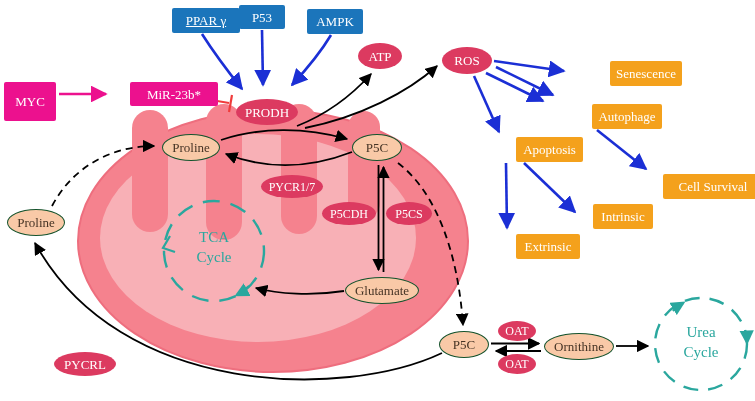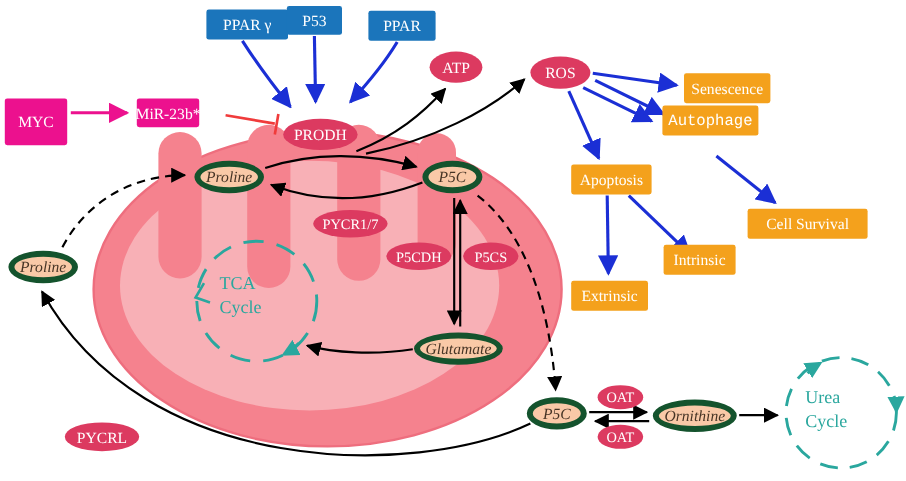--- a/index.html
+++ b/index.html
@@ -7,27 +7,27 @@
     position:relative;width:755px;height:401px;background:#fff;overflow:hidden;
     font-family:"Liberation Serif","DejaVu Serif",serif;
   }
   #pathway-svg{position:absolute;left:0;top:0;}
   .node{
     position:absolute;display:flex;align-items:center;justify-content:center;
     font-size:13px;line-height:1;white-space:nowrap;z-index:2;box-sizing:border-box;
   }
   .box-blue{background:var(--blue-box,#1b75bb);color:#fff;border-radius:2px;}
   .box-magenta{background:var(--magenta-box,#ec118e);color:#fff;border-radius:2px;}
-  .box-orange{background:var(--orange-box,#f4a11c);color:#fff;border-radius:2px;}
+  .box-orange{background:var(--orange-box,#f4a11c);color:#fff;border-radius:2px;margin-left:40px;}
   .ell-red{background:var(--red-ellipse,#dc3a60);color:#fff;border-radius:50%;}
   .ell-peach{background:var(--peach-ellipse,#f9c9a7);color:#463425;border-radius:50%;border:1px solid #ecb astonishing;}
-  .ell-peach{border:5px solid #14532d;font-style:italic;}
+  .ell-peach{border:1px solid #14532d;}
   .cycle-label{
     position:absolute;z-index:2;color:var(--teal,#2aa79e);text-align:center;
-    font-size:15px;line-height:1.3;display:flex;flex-direction:column;align-items:flex-start;
+    font-size:15px;line-height:1.3;display:flex;flex-direction:column;align-items:center;
   }
   .sm{font-size:12px;}
 </style>
 </head>
 <body>
 
 <div id="stage">
 
   <svg id="pathway-svg" width="755" height="401" viewBox="0 0 755 401">
     <defs>
@@ -100,45 +100,45 @@
     </g>
 
     <path d="M 59 94 L 106 94" style="stroke:var(--arrow-magenta,#ec118e);fill:none" stroke-width="2.6" marker-end="url(#mMagenta)"></path>
 
     <g style="stroke:var(--arrow-red,#f03b3b);fill:none" stroke-width="2.2">
       <path d="M 188 96 L 229 103"></path>
       <path d="M 232 95 L 229 112"></path>
     </g>
   </svg>
 
-  <div class="node box-blue" style="left:172px;top:8px;width:68px;height:25px;">PPAR γ</div>
+  <div class="node box-blue" style="left:172px;top:8px;width:68px;height:25px;text-decoration:underline;">PPAR γ</div>
   <div class="node box-blue" style="left:239px;top:5px;width:46px;height:24px;">P53</div>
-  <div class="node box-blue" style="left:307px;top:9px;width:56px;height:25px;">PPAR</div>
+  <div class="node box-blue" style="left:307px;top:9px;width:56px;height:25px;">AMPK</div>
   <div class="node box-magenta" style="left:4px;top:82px;width:52px;height:39px;">MYC</div>
-  <div class="node box-magenta" style="left:114px;top:82px;width:52px;height:24px;">MiR-23b*</div>
+  <div class="node box-magenta" style="left:130px;top:82px;width:88px;height:24px;">MiR-23b*</div>
 
   <div class="node ell-red" style="left:236px;top:99px;width:62px;height:26px;">PRODH</div>
   <div class="node ell-red sm" style="left:261px;top:175px;width:62px;height:23px;">PYCR1/7</div>
   <div class="node ell-red sm" style="left:322px;top:202px;width:54px;height:23px;">P5CDH</div>
   <div class="node ell-red sm" style="left:386px;top:202px;width:46px;height:23px;">P5CS</div>
   <div class="node ell-red sm" style="left:498px;top:321px;width:38px;height:20px;">OAT</div>
   <div class="node ell-red sm" style="left:498px;top:354px;width:38px;height:20px;">OAT</div>
   <div class="node ell-red" style="left:54px;top:352px;width:62px;height:24px;">PYCRL</div>
 
   <div class="node ell-red" style="left:358px;top:43px;width:44px;height:26px;">ATP</div>
   <div class="node ell-red" style="left:442px;top:47px;width:50px;height:27px;">ROS</div>
   <div class="node ell-peach" style="left:162px;top:134px;width:58px;height:27px;">Proline</div>
   <div class="node ell-peach" style="left:352px;top:134px;width:50px;height:27px;">P5C</div>
   <div class="node ell-peach" style="left:345px;top:277px;width:74px;height:27px;">Glutamate</div>
   <div class="node ell-peach" style="left:7px;top:209px;width:58px;height:27px;">Proline</div>
   <div class="node ell-peach" style="left:439px;top:331px;width:50px;height:27px;">P5C</div>
   <div class="node ell-peach" style="left:544px;top:333px;width:70px;height:27px;">Ornithine</div>
 
   <div class="node box-orange" style="left:570px;top:61px;width:72px;height:25px;">Senescence</div>
-  <div class="node box-orange" style="left:552px;top:88px;width:80px;height:25px;font-family:Liberation Mono, monospace;">Autophage</div>
+  <div class="node box-orange" style="left:552px;top:104px;width:70px;height:25px;">Autophage</div>
   <div class="node box-orange" style="left:476px;top:137px;width:67px;height:25px;">Apoptosis</div>
   <div class="node box-orange" style="left:623px;top:174px;width:100px;height:25px;">Cell Survival</div>
   <div class="node box-orange" style="left:476px;top:234px;width:64px;height:25px;">Extrinsic</div>
   <div class="node box-orange" style="left:553px;top:204px;width:60px;height:25px;">Intrinsic</div>
 
   <div class="cycle-label" style="left:183px;top:228px;width:62px;">
     <span>TCA</span>
     <span>Cycle</span>
   </div>
   <div class="cycle-label" style="left:671px;top:323px;width:60px;">

